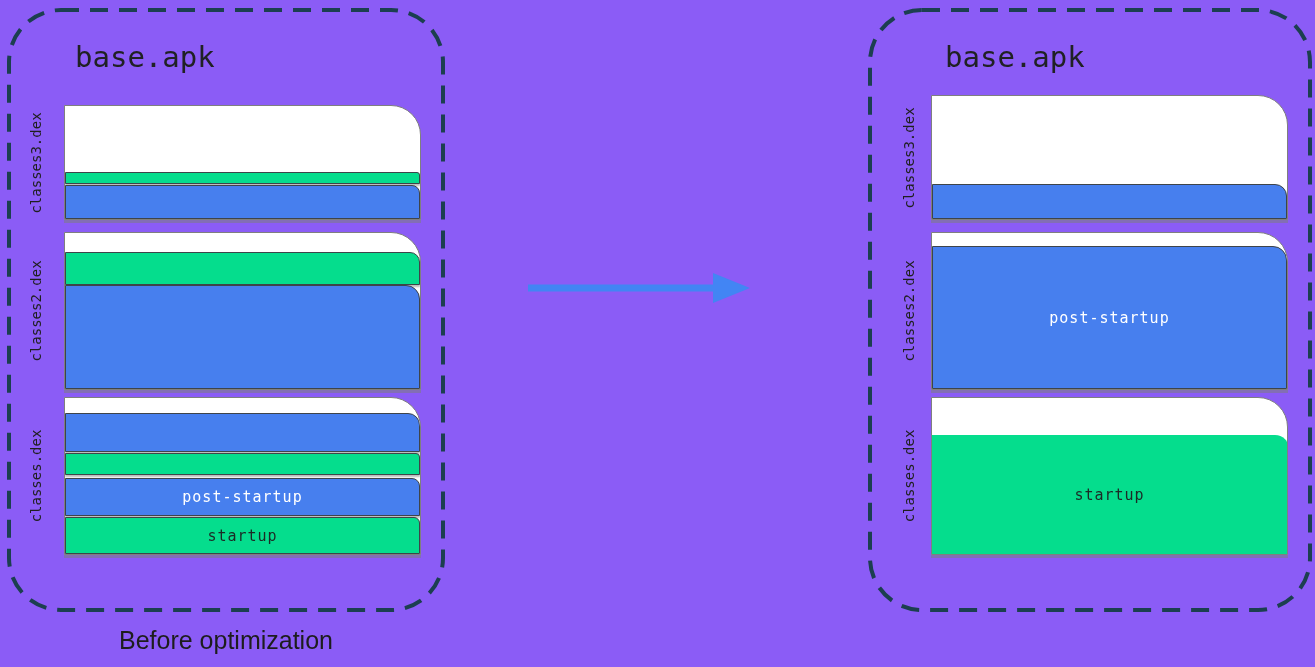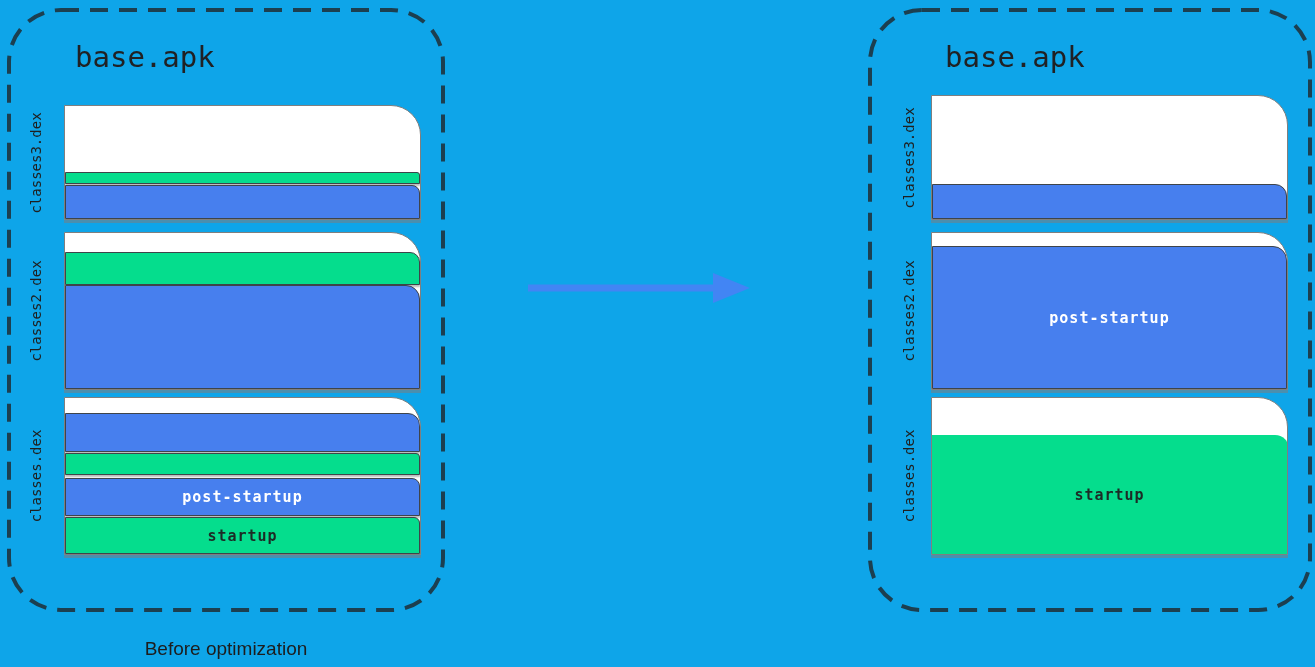--- a/index.html
+++ b/index.html
@@ -1,21 +1,21 @@
 <!DOCTYPE html>
 <html style="--blue: #477FEE; --green: #05DD8D; --arrow: #4285F4; --dash: #1C3F50; --pageBorder: #7F7F7F; --barBorder: #3E444A;"><head>
 <meta charset="utf-8">
 <style>
   :root{
     --blue:#477FEE; --green:#05DD8D; --arrow:#4285F4;
     --dash:#1C3F50; --pageBorder:#7F7F7F; --barBorder:#3E444A;
     --ink:#202124; --barTextLight:#FFFFFF; --barTextDark:#1C2B26;
   }
   html,body{margin:0;padding:0;background:#fff;}
-  .canvas{position:relative;width:1315px;height:667px;background:#0ea5e9;overflow:hidden;
+  .canvas{position:relative;width:1315px;height:667px;background:#8b5cf6;overflow:hidden;
           font-family:"Liberation Sans","DejaVu Sans",sans-serif;color:var(--ink);}
   .panel{position:absolute;top:0;height:667px;}
   .panel-before{left:7px;width:438px;}
   .panel-after{left:868px;width:444px;}
   .apk-box{position:absolute;top:8px;left:0;right:0;height:604px;}
   .dash-svg{position:absolute;inset:0;width:100%;height:100%;}
   .apk-title{position:absolute;top:32px;font-family:"DejaVu Sans Mono","Liberation Mono",monospace;
              font-size:29px;letter-spacing:0px;color:var(--ink);white-space:nowrap;}
   .panel-before .apk-title{left:68px;}
   .panel-after .apk-title{left:77px;}
@@ -27,25 +27,25 @@
   .page{position:absolute;width:357px;background:#fff;border:1.5px solid var(--pageBorder);
         border-top-right-radius:30px;box-sizing:border-box;overflow:hidden;
         box-shadow:0 3px 0 rgba(125,125,125,.55);}
   .seg{position:absolute;left:0;right:0;box-sizing:border-box;
        display:flex;align-items:center;justify-content:center;
        box-shadow:0 2px 2px rgba(60,60,60,.35);}
   .seg.blue{background:var(--blue);border:1px solid var(--barBorder);}
   .seg.green{background:var(--green);border:1px solid var(--barBorder);}
   .seg.noborder{border:none;box-shadow:none;}
   .seg-text{font-family:"DejaVu Sans Mono","Liberation Mono",monospace;font-size:15px;
-            letter-spacing:1px;font-weight:bold;}
+            letter-spacing:1px;}
   .seg.blue .seg-text{color:var(--barTextLight);}
   .seg.green .seg-text{color:var(--barTextDark);}
   .caption{position:absolute;top:626px;left:0;width:100%;text-align:center;
-           font-size:19px;color:#1D1D1D;margin-top:12px;}
+           font-size:25px;color:#1D1D1D;}
   .arrow-wrap{position:absolute;left:528px;top:270px;width:222px;height:36px;}
 </style>
 </head>
 <body>
 
 <div class="canvas">
 
   <section class="panel panel-before">
     <div class="apk-box">
       <svg class="dash-svg" viewBox="0 0 438 604">

